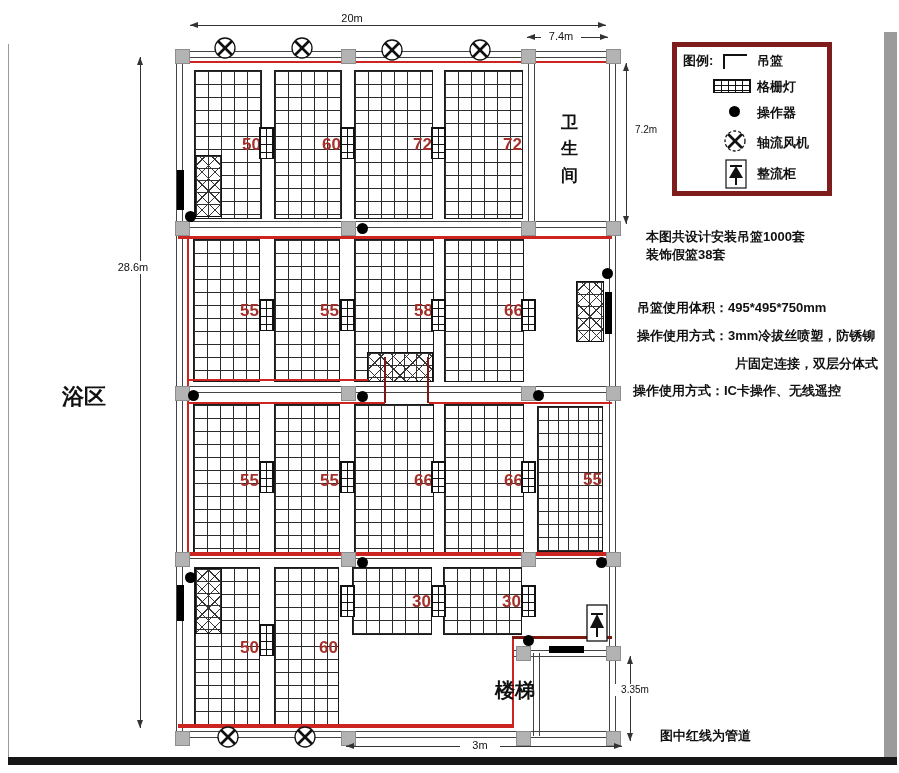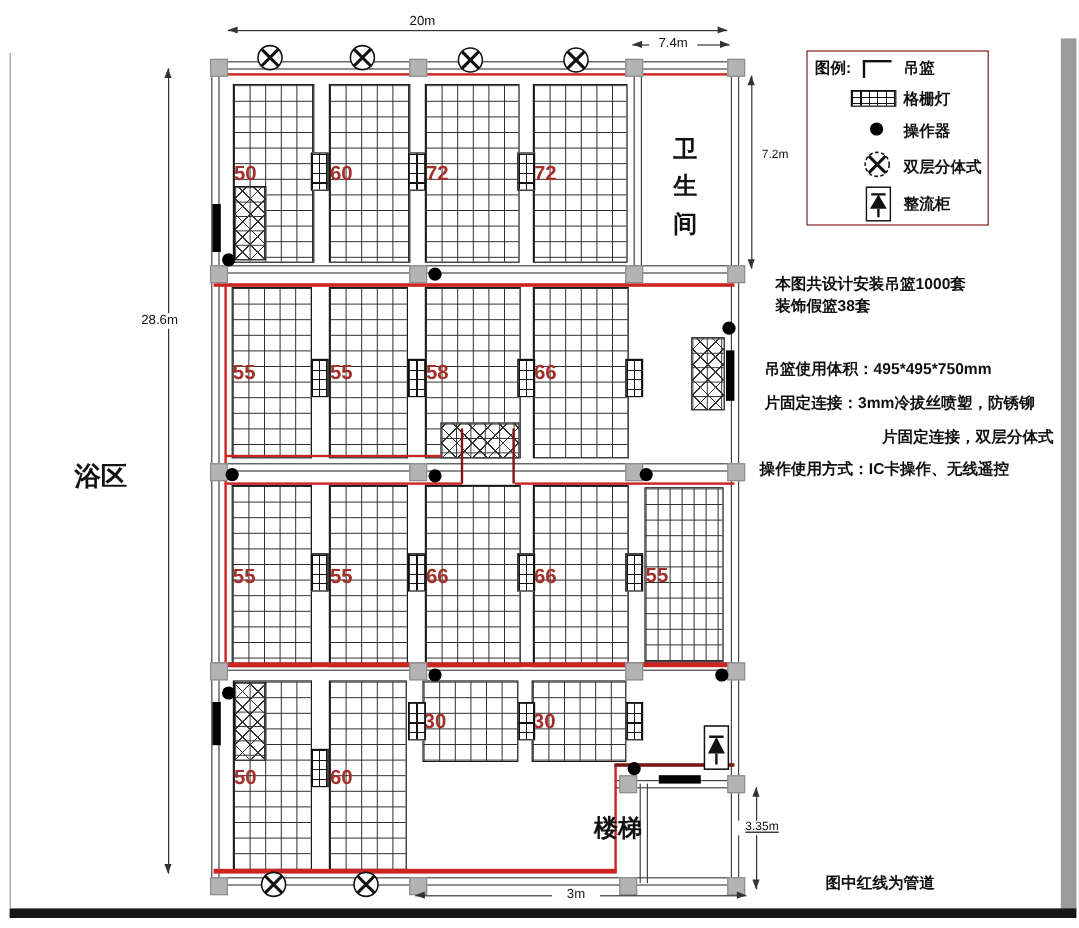--- a/index.html
+++ b/index.html
@@ -8,21 +8,21 @@
   .abs{position:absolute;}
   
   .wall-h{position:absolute;height:5px;border-top:1px solid #444;border-bottom:1px solid #444;z-index:4;}
   .wall-v{position:absolute;width:5px;border-left:1px solid #444;border-right:1px solid #444;z-index:4;}
   
   .col-sq{position:absolute;width:13px;height:13px;background:#b3b3b3;border:1px solid #8d8d8d;z-index:6;}
   
   .block{position:absolute;border:1px solid #1a1a1a;background-color:#fff;
          background-image:linear-gradient(to right,#2b2b2b 1px,transparent 1px),
                           linear-gradient(to bottom,#2b2b2b 1px,transparent 1px);
-         background-size:13px 13px;z-index:2;display:flex;align-items:center;justify-content:flex-start;}
+         background-size:13px 13px;z-index:2;display:flex;align-items:center;justify-content:flex-end;}
   .blocknum{font-size:17px;font-weight:bold;color:#a5302a;background:transparent;line-height:1;z-index:3;}
   
   .grille{position:absolute;width:13px;height:30px;border:1px solid #111;background:#fff;
           background-image:repeating-linear-gradient(to bottom,#111 0 1px,transparent 1px 8px),
                            repeating-linear-gradient(to right,#111 0 1px,transparent 1px 6px);z-index:5;}
   .grille-h{position:relative;display:inline-block;width:36px;height:12px;border:1px solid #111;background:#fff;
           background-image:repeating-linear-gradient(to right,#111 0 1px,transparent 1px 7px),
                            repeating-linear-gradient(to bottom,#111 0 1px,transparent 1px 5px);}
   
   .hatch{position:absolute;border:1px solid #111;background:#fff;
@@ -45,33 +45,33 @@
   .dimh{position:absolute;height:1px;background:#333;z-index:8;}
   .dimh:before{content:"";position:absolute;left:0;top:-3px;border-right:8px solid #333;border-top:3px solid transparent;border-bottom:3px solid transparent;}
   .dimh:after{content:"";position:absolute;right:0;top:-3px;border-left:8px solid #333;border-top:3px solid transparent;border-bottom:3px solid transparent;}
   .dimv{position:absolute;width:1px;background:#333;z-index:8;}
   .dimv:before{content:"";position:absolute;top:0;left:-3px;border-bottom:8px solid #333;border-left:3px solid transparent;border-right:3px solid transparent;}
   .dimv:after{content:"";position:absolute;bottom:0;left:-3px;border-top:8px solid #333;border-left:3px solid transparent;border-right:3px solid transparent;}
   .dimlbl{position:absolute;font-size:11px;background:#fff;text-align:center;z-index:9;line-height:1.2;}
   
   .room-lbl{position:absolute;font-weight:bold;color:#111;z-index:6;}
   
-  #legend{position:absolute;left:672px;top:42px;width:150px;height:144px;border:1px solid #7f1d1d;background:#fff;z-index:8;}
+  #legend{position:absolute;left:672px;top:42px;width:150px;height:144px;border:5px solid #7f1d1d;background:#fff;z-index:8;}
   #legend .lbl{position:absolute;font-size:13px;font-weight:bold;}
   
   .spec{position:absolute;font-size:13px;font-weight:bold;white-space:nowrap;z-index:8;}
   
   #watermark{position:absolute;left:247px;top:419px;font-size:21px;font-weight:bold;letter-spacing:0px;white-space:nowrap;
      background:linear-gradient(90deg,#3b5ec9,#7a3bd4,#c238d8,#7a3bd4,#3b5ec9);
      -webkit-background-clip:text;background-clip:text;color:transparent;z-index:9;}
   
   .frame-right{position:absolute;left:884px;top:32px;width:13px;height:727px;background:#9b9b9b;z-index:10;}
   .frame-bottom{position:absolute;left:8px;top:757px;width:889px;height:8px;background:#161616;z-index:10;}
   .frame-left{position:absolute;left:8px;top:44px;width:1px;height:713px;background:#9a9a9a;z-index:10;}
-  .note{position:absolute;font-size:13px;font-weight:bold;z-index:9;margin-left:28px;}
+  .note{position:absolute;font-size:13px;font-weight:bold;z-index:9;}
 </style>
 </head>
 <body>
 
 <div id="page">
 
   <div class="frame-right"></div>
   <div class="frame-bottom"></div>
   <div class="frame-left"></div>
 
@@ -249,61 +249,61 @@
       </svg></div>
 
   <div class="rectifier" style="left:586px;top:604px;"><svg width="22" height="38">
         <rect x="1" y="1" width="20" height="36" fill="#fff" stroke="#111" stroke-width="1.3"></rect>
         <line x1="5" y1="10" x2="17" y2="10" stroke="#111" stroke-width="2"></line>
         <polygon points="11,10 4,24 18,24" fill="#111"></polygon>
         <line x1="11" y1="24" x2="11" y2="33" stroke="#111" stroke-width="2"></line>
       </svg></div>
 
   <div class="room-lbl" style="left:62px;top:382px;font-size:22px;">浴区</div>
-  <div class="room-lbl" style="left:561px;top:110px;width:20px;font-size:20px;line-height:1.55;word-break:break-all;">卫生间</div>
+  <div class="room-lbl" style="left:561px;top:110px;width:20px;font-size:17px;line-height:1.55;word-break:break-all;">卫生间</div>
   <div class="room-lbl" style="left:495px;top:677px;font-size:20px;">楼梯</div>
 
   <div class="dimh" style="left:190px;top:25px;width:416px;"></div>
   <div class="dimlbl" style="left:330px;top:12px;width:44px;">20m</div>
   <div class="dimh" style="left:527px;top:37px;width:81px;"></div>
   <div class="dimlbl" style="left:541px;top:30px;width:40px;">7.4m</div>
   <div class="dimv" style="left:626px;top:63px;height:161px;"></div>
   <div class="dimlbl" style="left:630px;top:124px;width:32px;font-size:10px;">7.2m</div>
   <div class="dimv" style="left:140px;top:57px;height:671px;"></div>
   <div class="dimlbl" style="left:108px;top:261px;width:50px;">28.6m</div>
   <div class="dimv" style="left:630px;top:656px;height:85px;"></div>
-  <div class="dimlbl" style="left:612px;top:684px;width:46px;font-size:10px;text-decoration:underline;">3.35m</div>
+  <div class="dimlbl" style="left:612px;top:684px;width:46px;font-size:10px;">3.35m</div>
   <div class="dimh" style="left:346px;top:746px;width:276px;"></div>
   <div class="dimlbl" style="left:460px;top:739px;width:40px;">3m</div>
 
   <div id="legend">
     <span class="lbl" style="left:6px;top:5px;">图例:</span>
     <span class="abs" style="left:46px;top:7px;width:22px;height:13px;border-left:2px solid #111;border-top:2px solid #111;"></span>
     <span class="lbl" style="left:80px;top:5px;">吊篮</span>
     <span class="grille-h abs" style="left:36px;top:32px;"></span>
     <span class="lbl" style="left:80px;top:31px;">格栅灯</span>
     <span class="abs" style="left:52px;top:59px;width:11px;height:11px;border-radius:50%;background:#000;"></span>
     <span class="lbl" style="left:80px;top:57px;">操作器</span>
     <span class="abs" style="left:46px;top:82px;width:24px;height:24px;"><svg width="24" height="24">
           <circle cx="12" cy="12" r="10" fill="#fff" stroke="#111" stroke-width="1.3" stroke-dasharray="3 2"></circle>
           <line x1="5" y1="5" x2="19" y2="19" stroke="#111" stroke-width="2.6"></line>
           <line x1="19" y1="5" x2="5" y2="19" stroke="#111" stroke-width="2.6"></line>
         </svg></span>
-    <span class="lbl" style="left:80px;top:87px;">双层分体式</span>
+    <span class="lbl" style="left:80px;top:87px;">轴流风机</span>
     <span class="abs" style="left:48px;top:112px;width:22px;height:30px;"><svg width="22" height="30">
           <rect x="1" y="1" width="20" height="28" fill="#fff" stroke="#111" stroke-width="1.2"></rect>
           <line x1="5" y1="7" x2="17" y2="7" stroke="#111" stroke-width="2"></line>
           <polygon points="11,7 4,19 18,19" fill="#111"></polygon>
           <line x1="11" y1="19" x2="11" y2="26" stroke="#111" stroke-width="2"></line>
         </svg></span>
     <span class="lbl" style="left:80px;top:118px;">整流柜</span>
   </div>
 
   <div class="spec" style="left:646px;top:228px;">本图共设计安装吊篮1000套</div>
   <div class="spec" style="left:646px;top:246px;">装饰假篮38套</div>
   <div class="spec" style="left:637px;top:299px;">吊篮使用体积：495*495*750mm</div>
-  <div class="spec" style="left:637px;top:327px;">片固定连接：3mm冷拔丝喷塑，防锈铆</div>
+  <div class="spec" style="left:637px;top:327px;">操作使用方式：3mm冷拔丝喷塑，防锈铆</div>
   <div class="spec" style="left:735px;top:355px;">片固定连接，双层分体式</div>
   <div class="spec" style="left:633px;top:382px;">操作使用方式：IC卡操作、无线遥控</div>
 
   <div class="note" style="left:660px;top:727px;">图中红线为管道</div>
 
 </div>
 
 </body></html>

